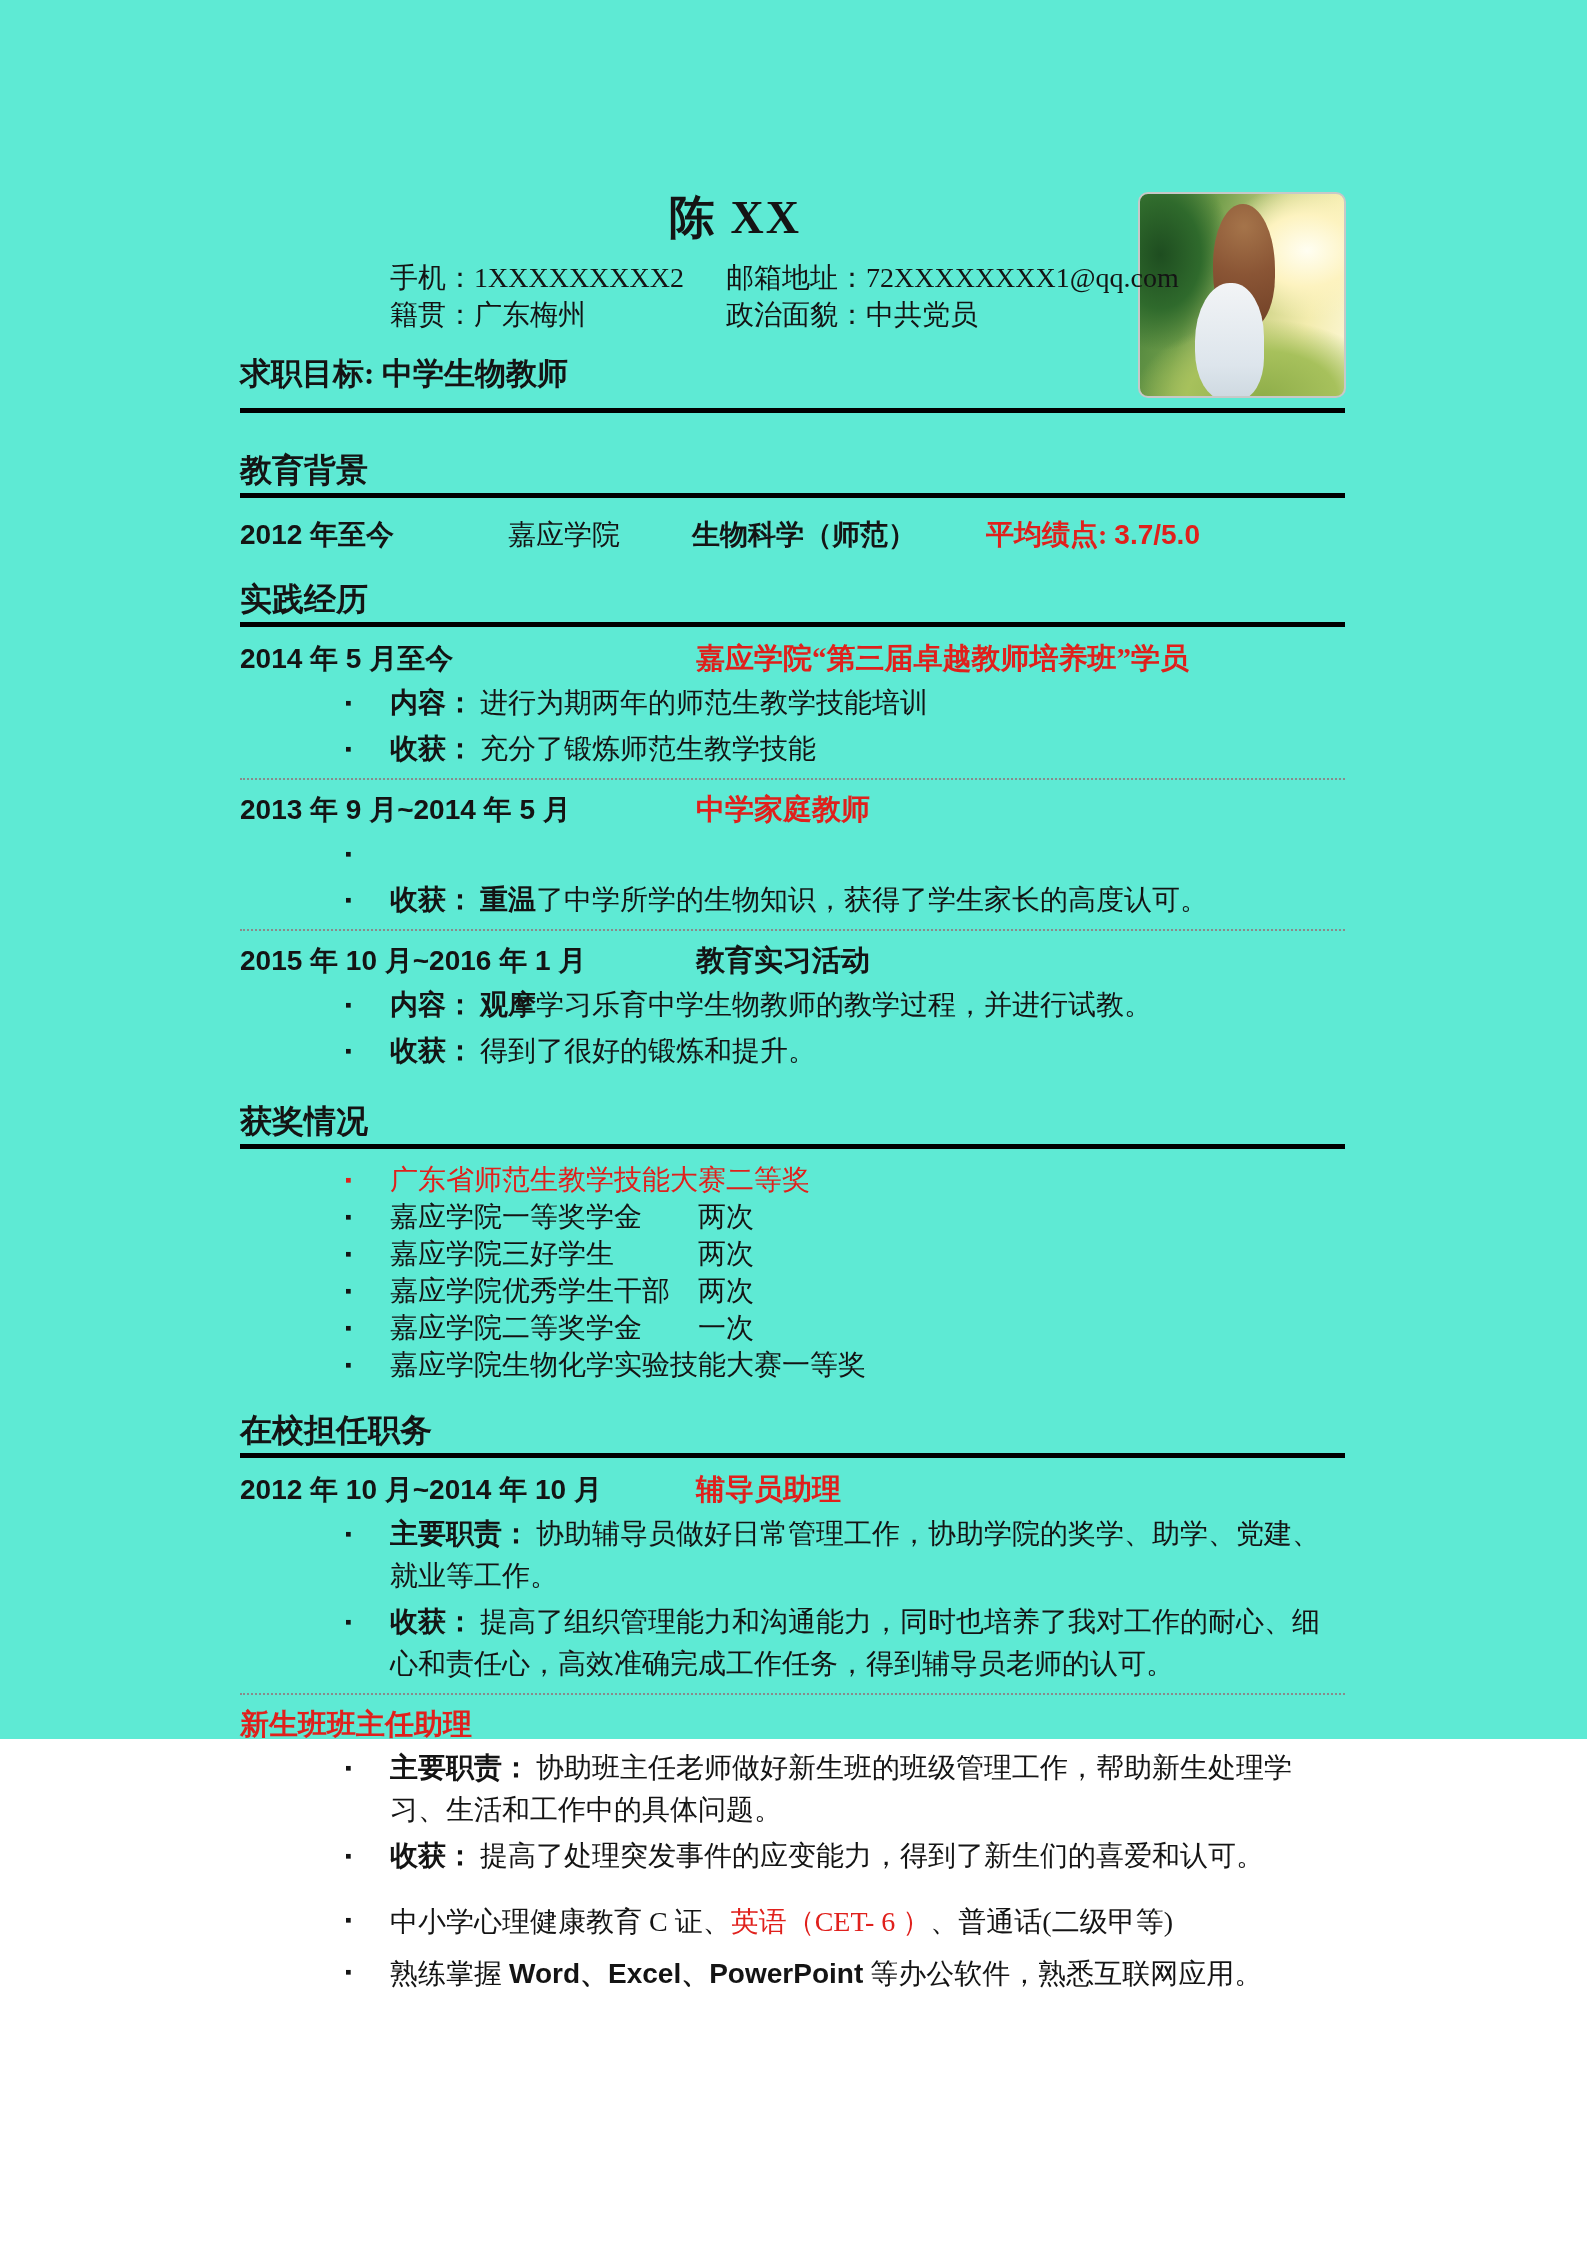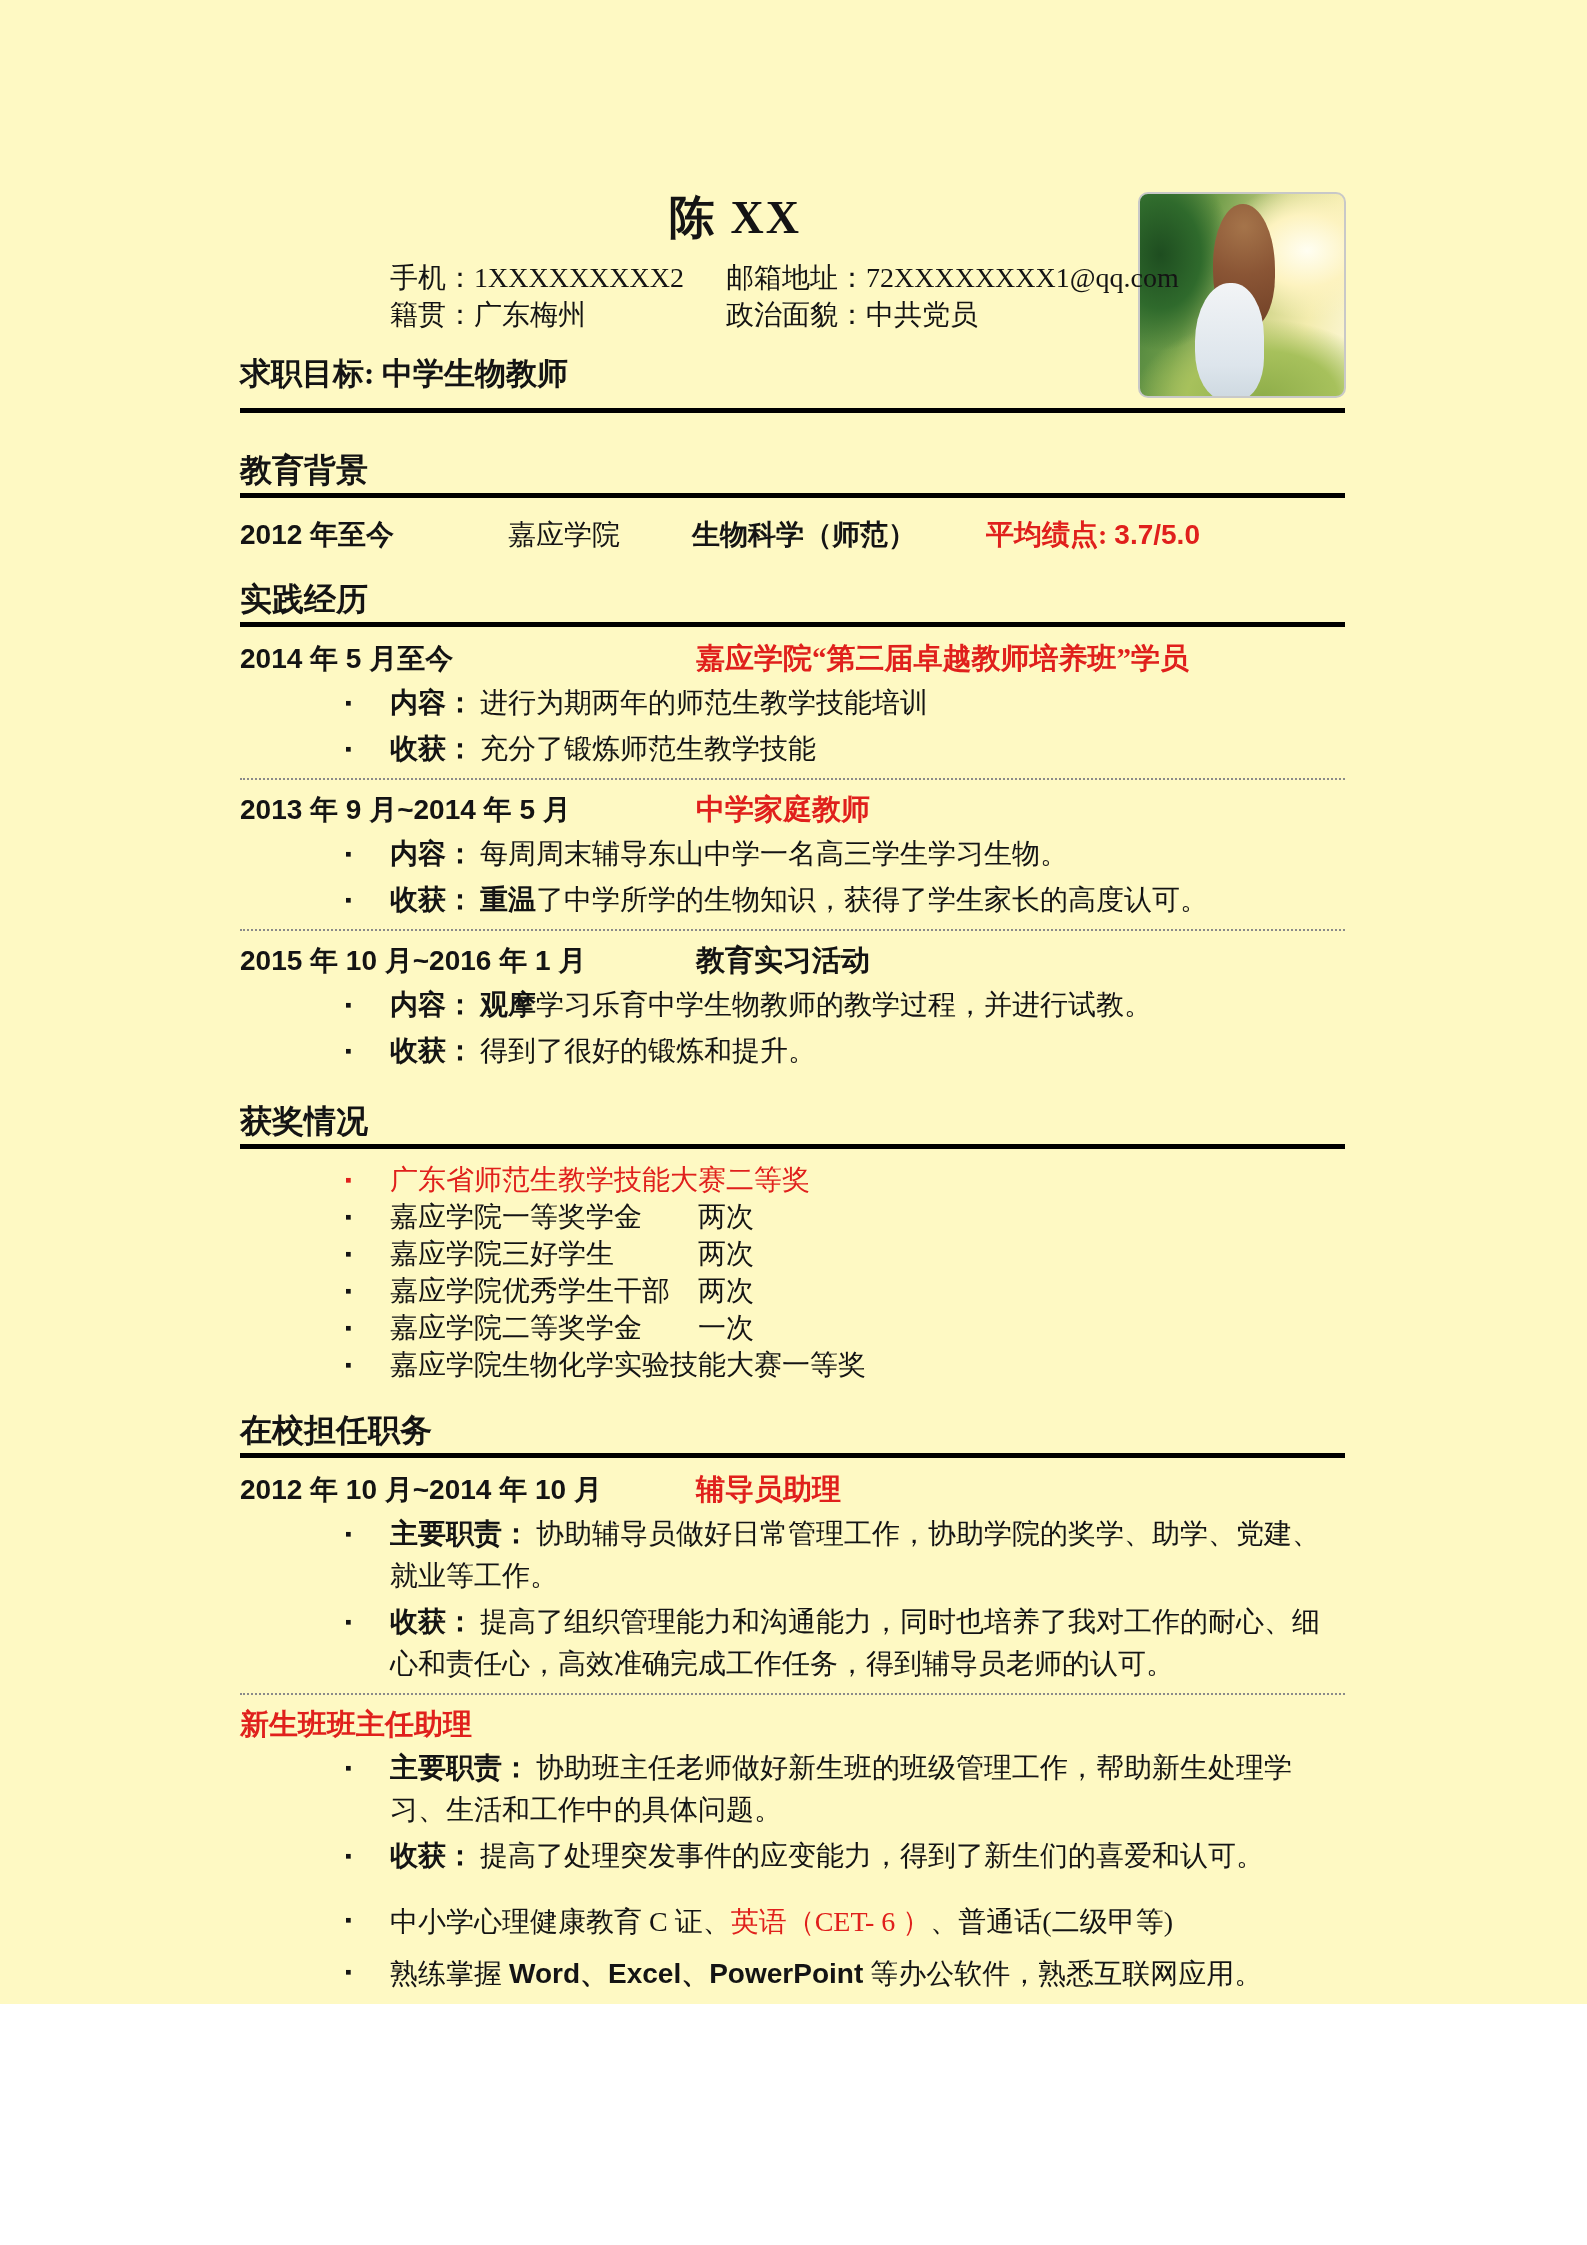--- a/index.html
+++ b/index.html
@@ -6,21 +6,21 @@
     --red:#e0201c;
     --ink:#141414;
   }
   html,body{margin:0;padding:0;background:#ffffff;}
   body{
     width:1587px;height:2245px;
     font-family:"Liberation Serif","DejaVu Serif",serif;
     color:var(--ink);
     overflow:hidden;
   }
-  .page{position:relative;width:1587px;height:2004px;background:#fef9c3;}
+  .page{position:relative;width:1587px;height:1739px;background:#5eead4;}
   .content{position:absolute;left:240px;top:0;width:1105px;}
 
   
   .name{
     margin:190px 0 0 0;
     width:990px;
     text-align:center;
     font-size:46px;font-weight:bold;
     line-height:55px;
     letter-spacing:2px;
@@ -165,21 +165,20 @@
       </div>
 
       <div class="dotsep"></div>
 
       <div class="entry-head tight">
         <span class="period">2013 年 9 月~2014 年 5 月</span>
         <span class="role red">中学家庭教师</span>
       </div>
       <div class="bullet">
         <span class="marker">▪</span>
-        <p class="btext"><b class="blabel">内容：</b><span>每周周末辅导东山中学一名高三学生学习生物。</span></p>
       </div>
       <div class="bullet">
         <span class="marker">▪</span>
         <p class="btext"><b class="blabel">收获：</b><b class="bemph">重温</b><span>了中学所学的生物知识，获得了学生家长的高度认可。</span></p>
       </div>
 
       <div class="dotsep"></div>
 
       <div class="entry-head tight">
         <span class="period">2015 年 10 月~2016 年 1 月</span>

